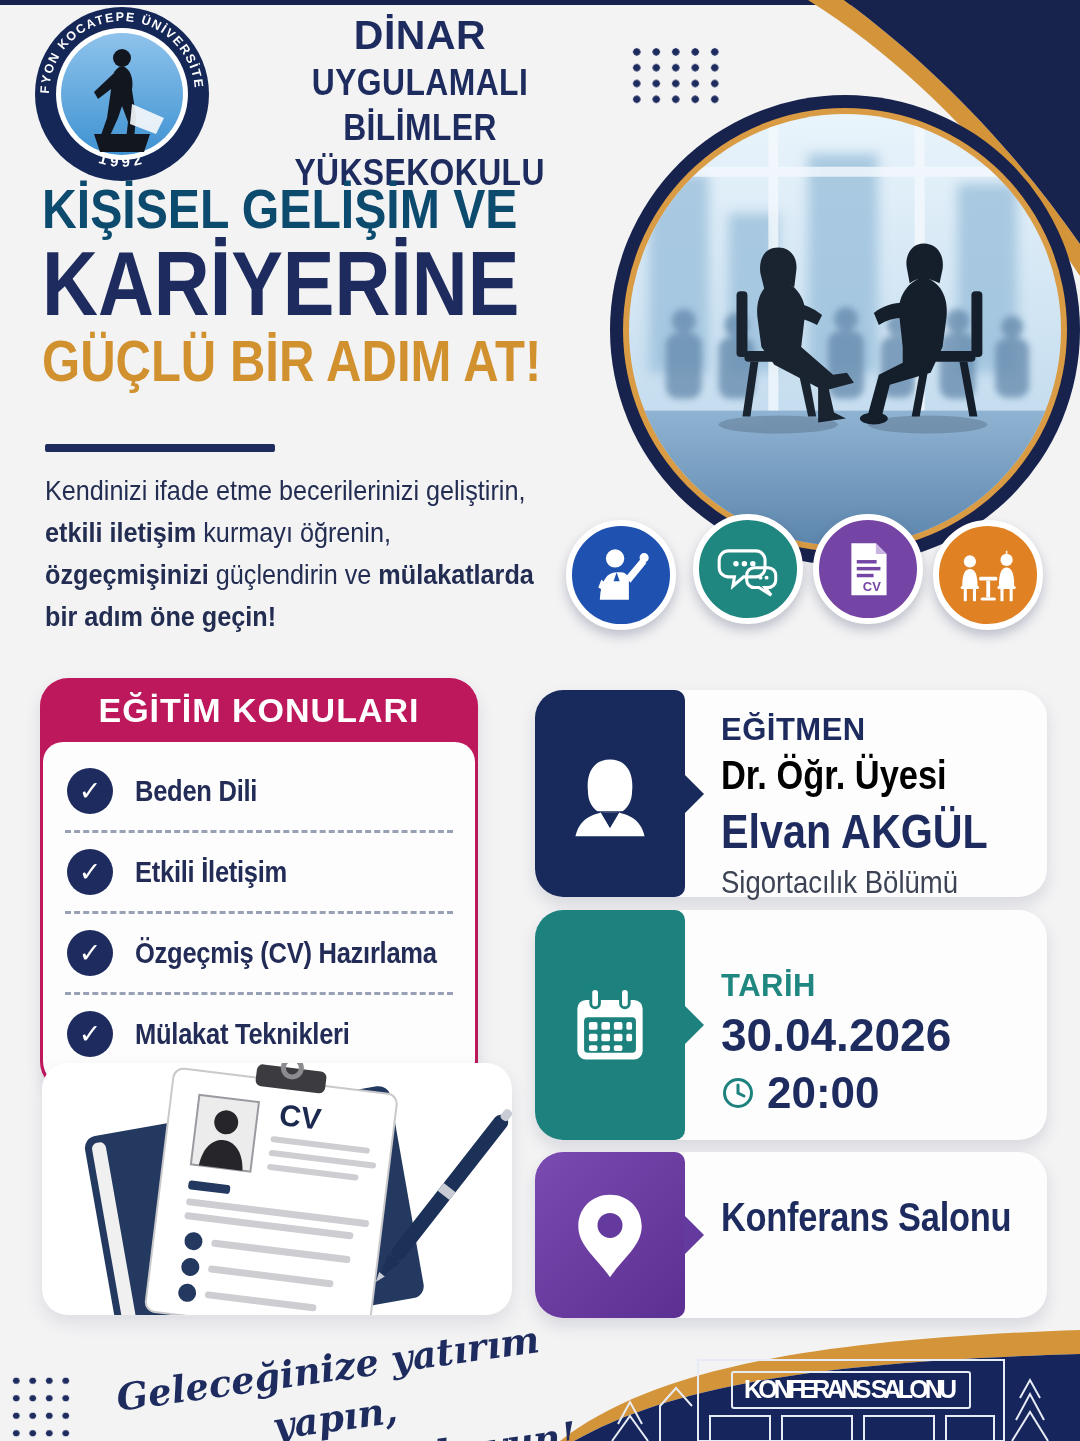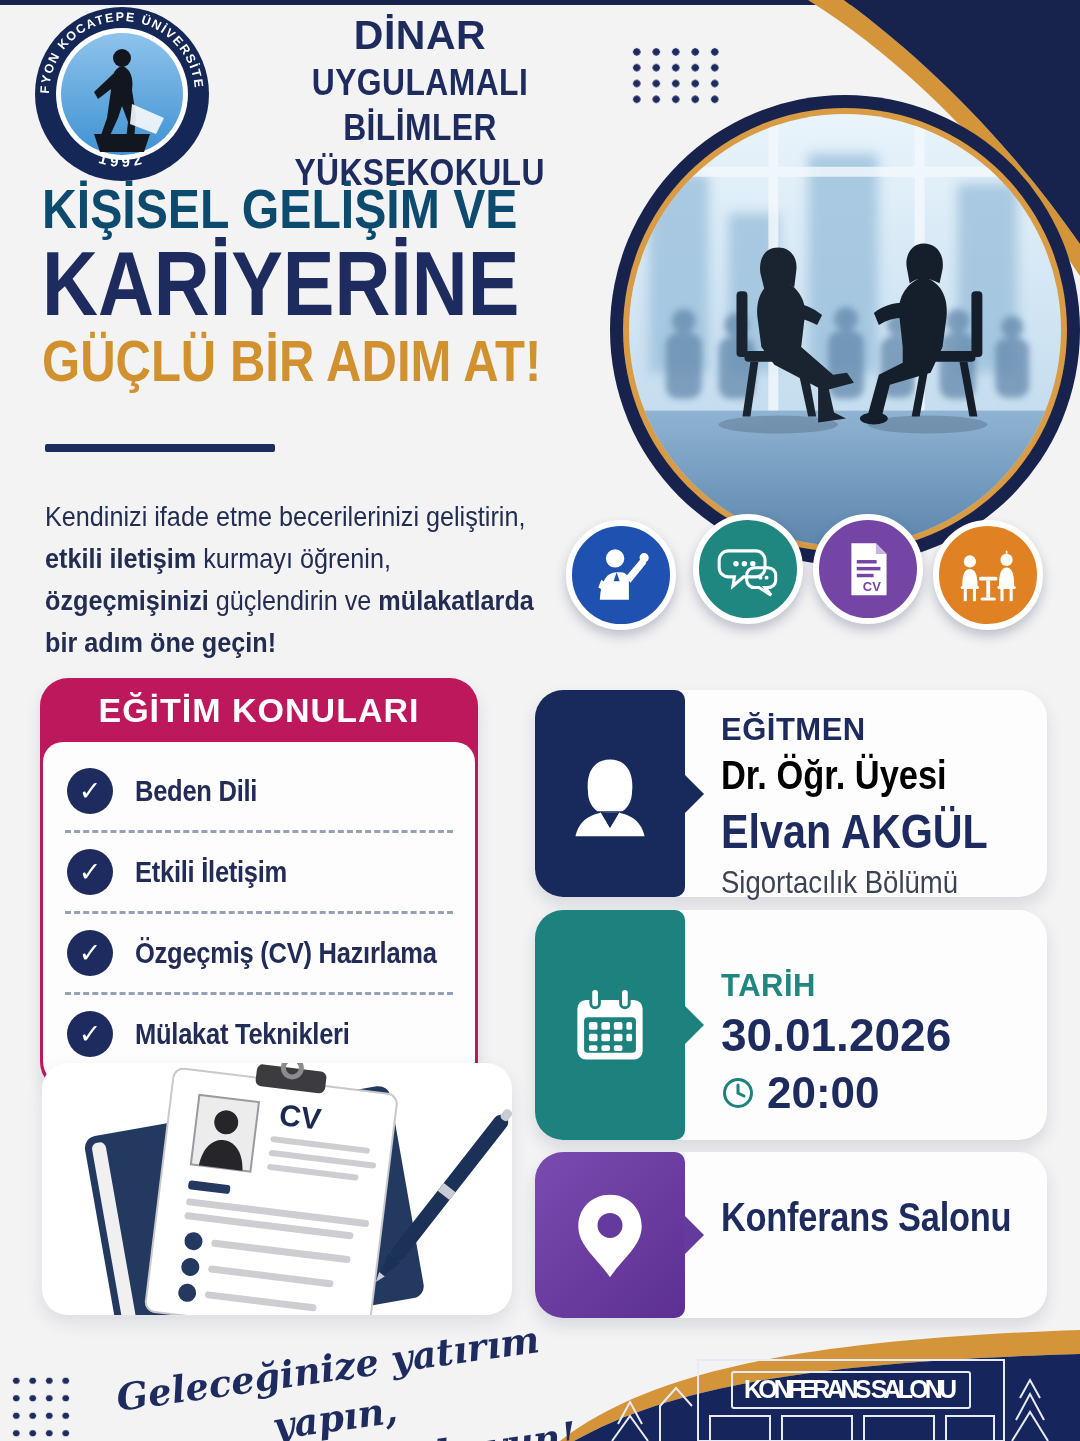--- a/index.html
+++ b/index.html
@@ -33,21 +33,21 @@
     background-size:16.5px 17.5px;}
 
   
   .headline{left:42px;top:180px;line-height:1.04;font-weight:800;white-space:nowrap;}
   .headline .h1{font-size:56px;color:#0c4a6e;}
   .headline .h2{font-size:90px;color:#1d2b5e;}
   .headline .h3{font-size:57px;color:#d1912f;}
   .rule{left:45px;top:444px;width:230px;height:8px;background:#1d2b5e;border-radius:2px;}
 
   
-  .intro{left:45px;top:496px;width:640px;font-size:28px;line-height:1.5;color:#232d52;white-space:nowrap;}
+  .intro{left:45px;top:470px;width:640px;font-size:28px;line-height:1.5;color:#232d52;white-space:nowrap;}
   .intro b{font-weight:800;}
   .intro .ln{display:block;transform:scaleX(.9);transform-origin:left center;}
 
   
   .photo-ring{left:610px;top:95px;width:470px;height:470px;border-radius:50%;
     background:#17224d;padding:0;box-sizing:border-box;}
   .photo-gold{position:absolute;left:13px;top:13px;right:13px;bottom:13px;border-radius:50%;
     background:#d99b43;}
   .photo-clip{position:absolute;left:6px;top:6px;right:6px;bottom:6px;border-radius:50%;overflow:hidden;}
 
@@ -406,21 +406,21 @@
             <rect x="54" y="59" width="9" height="8" rx="2"></rect>
             <rect x="67" y="59" width="6" height="8" rx="2"></rect>
           <rect x="28" y="71" width="9" height="6" rx="2"></rect>
             <rect x="41" y="71" width="9" height="6" rx="2"></rect>
             <rect x="54" y="71" width="9" height="6" rx="2"></rect>
         </g>
       </svg>
     </div>
     <div class="card-text">
       <div class="lab lab-teal">TARİH</div>
-      <div class="val-date">30.01.2026</div>
+      <div class="val-date">30.04.2026</div>
       <div class="time-row">
         <svg width="34" height="34" viewBox="0 0 34 34">
           <circle cx="17" cy="17" r="13.5" fill="none" stroke="#1d827d" stroke-width="3"></circle>
           <path d="M17,9 V17 L23,20" fill="none" stroke="#1d827d" stroke-width="3" stroke-linecap="round"></path>
         </svg>
         <span class="val-time">20:00</span>
       </div>
     </div>
   </div>
 

